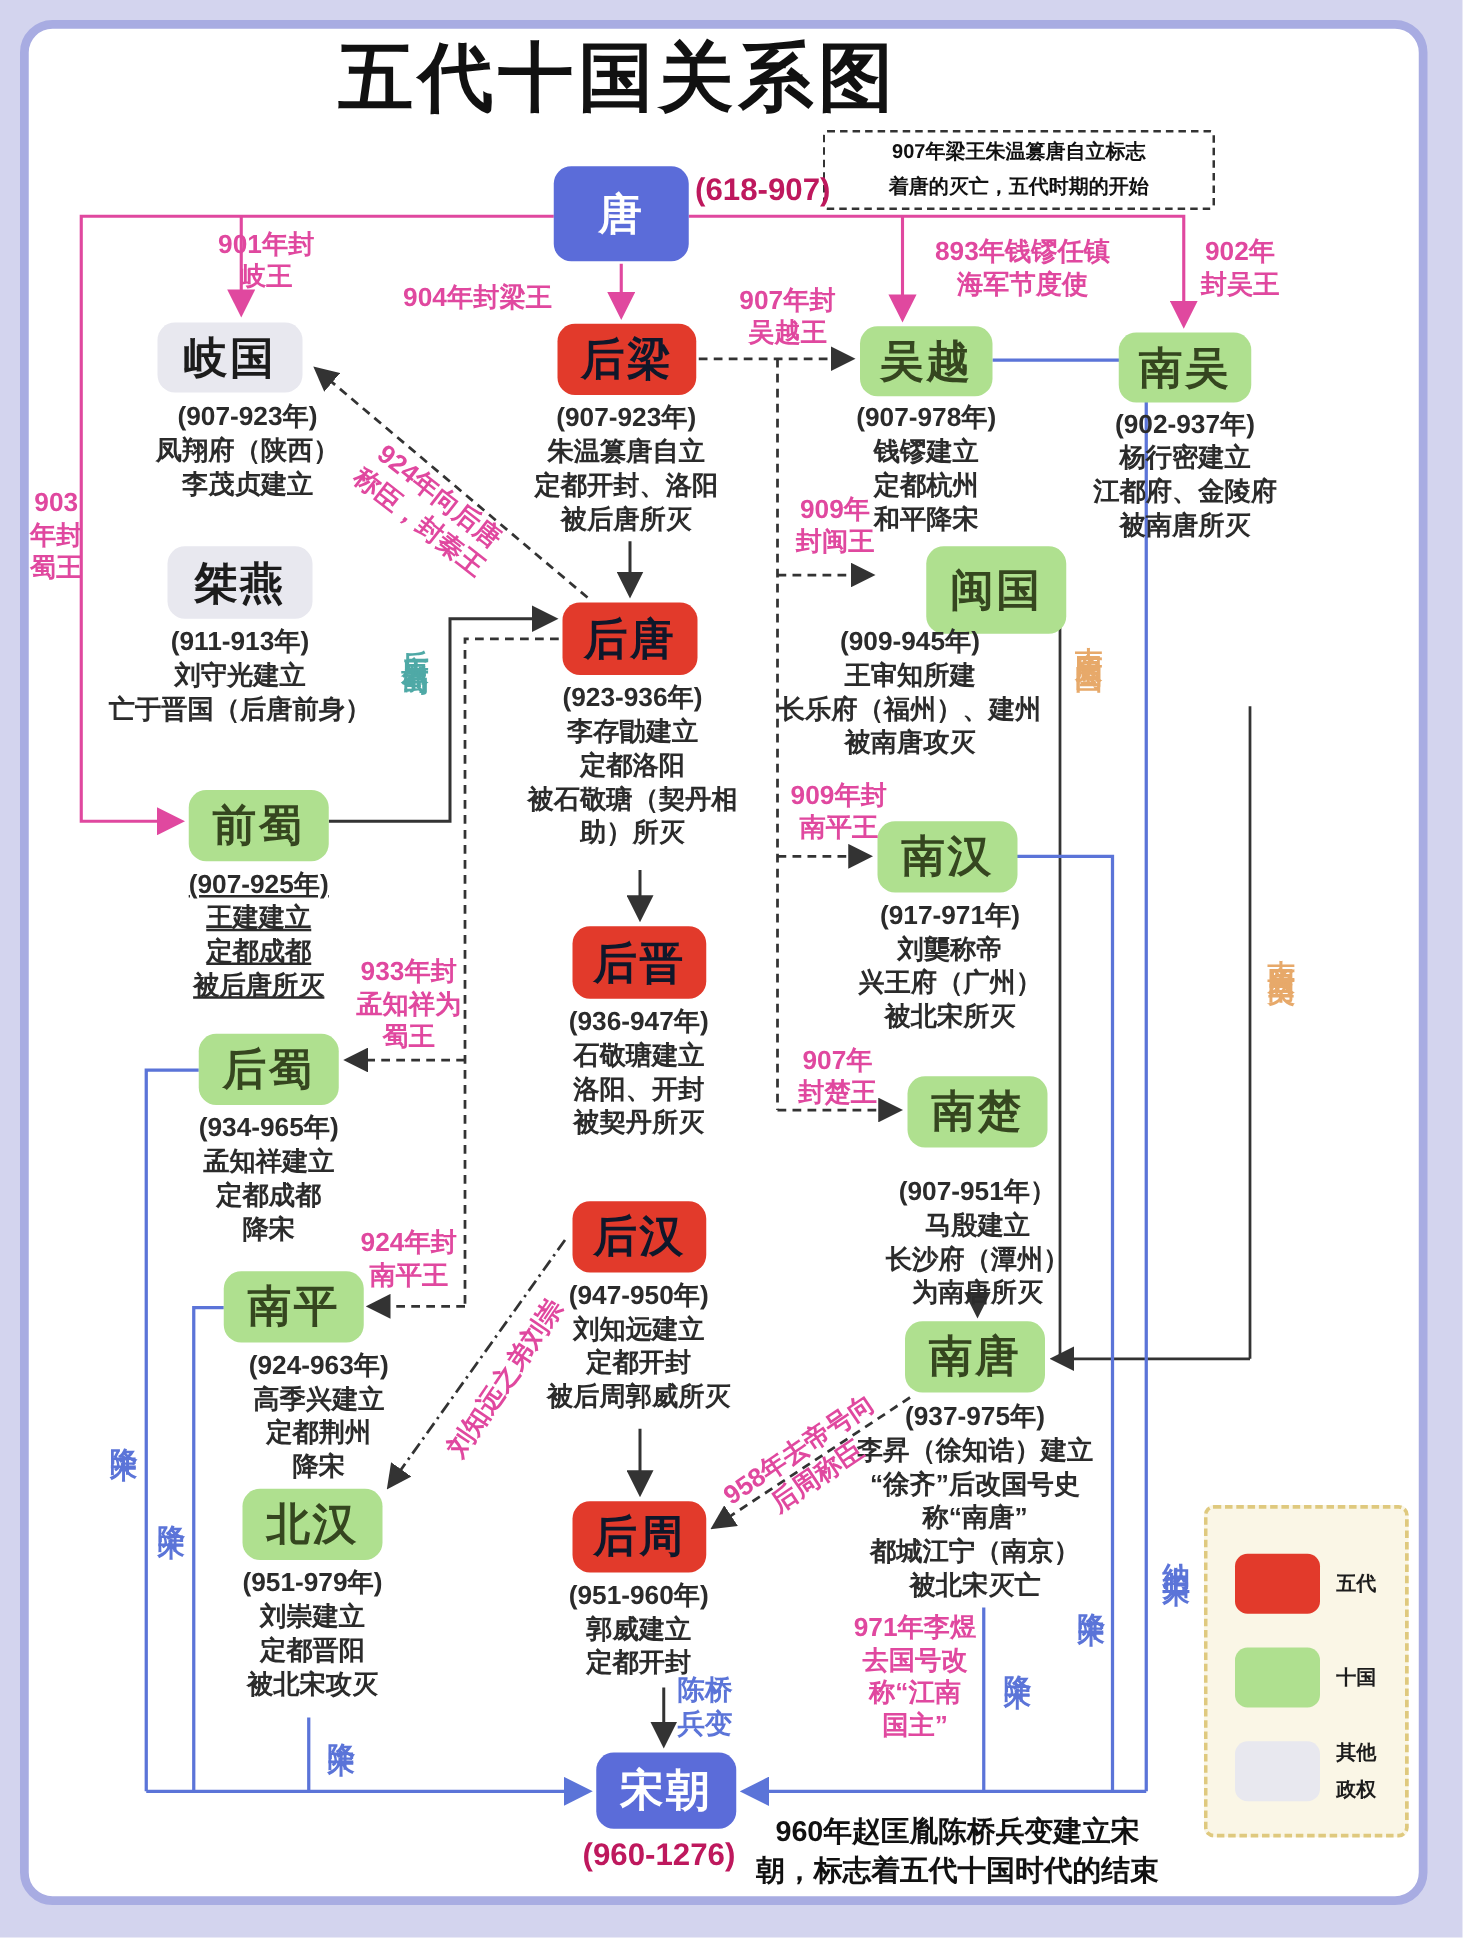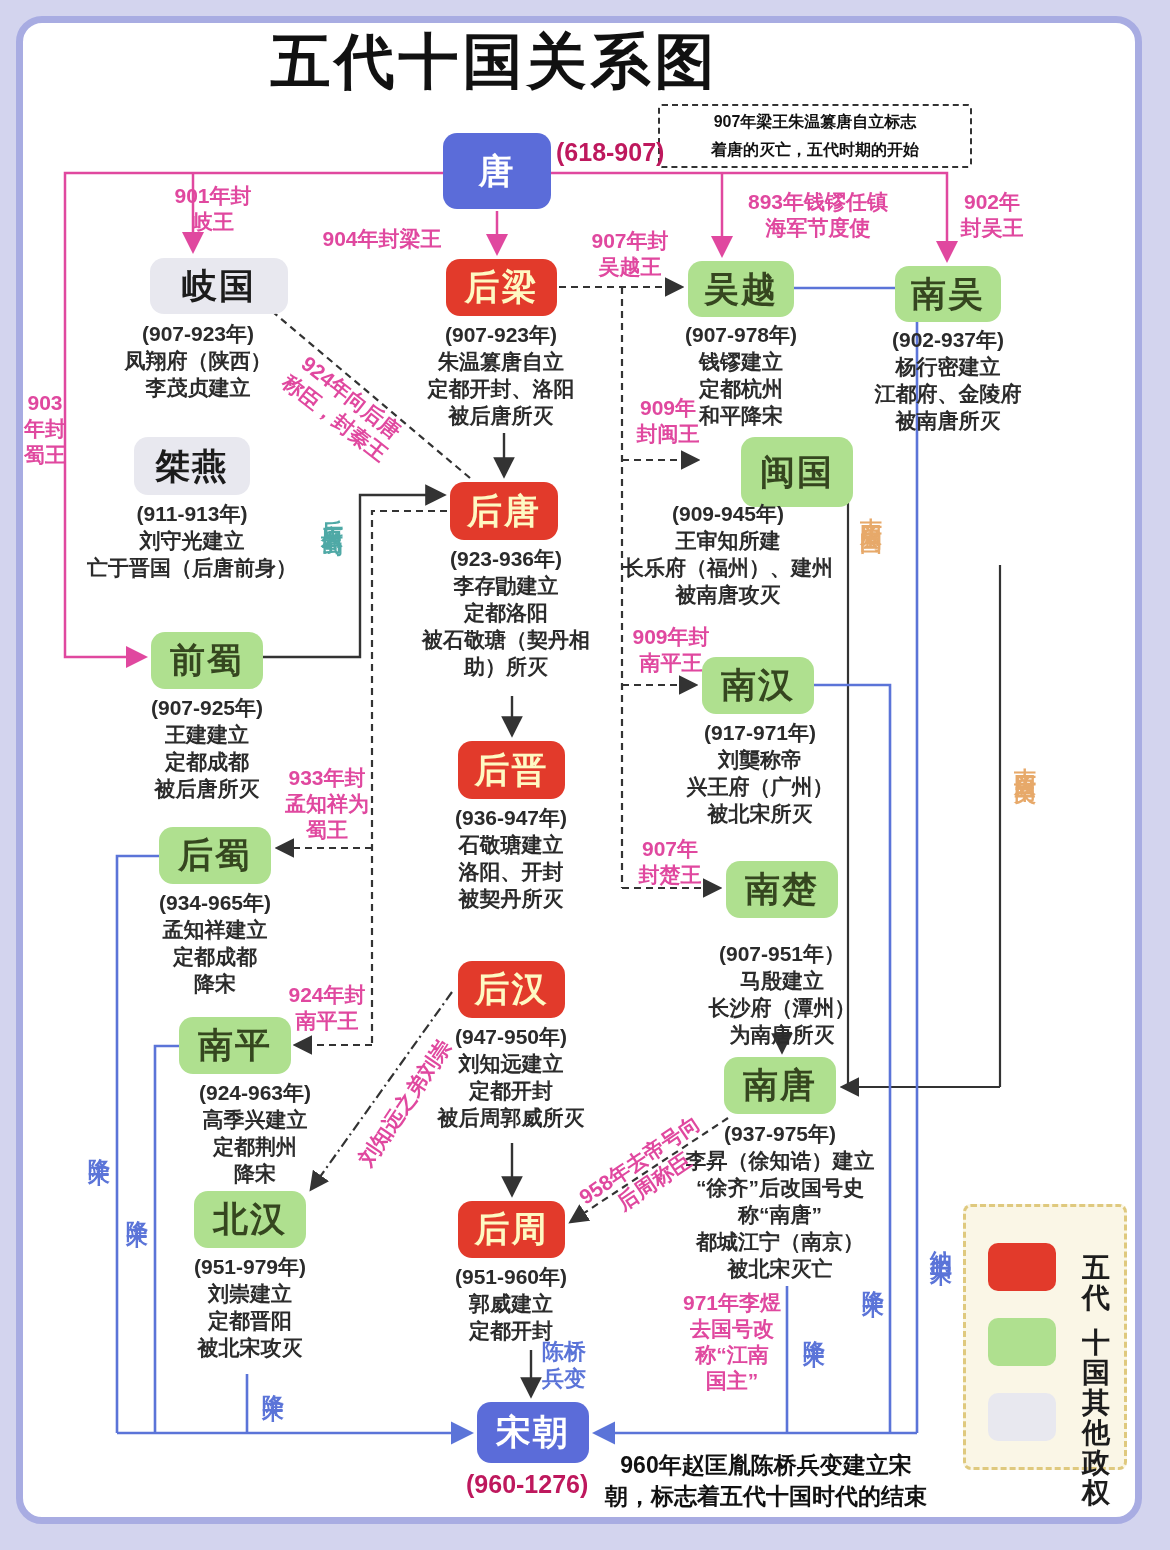--- a/index.html
+++ b/index.html
@@ -5,21 +5,21 @@
   html,body{margin:0;padding:0;}
   body{font-family:"Liberation Sans","DejaVu Sans",sans-serif;}
   #stage{position:relative;width:1170px;height:1550px;background:#d3d4ee;overflow:hidden;}
   #card{position:absolute;left:16px;top:16px;width:1112px;height:1494px;background:#ffffff;
         border:7px solid #a8ace2;border-radius:26px;}
   #lines{position:absolute;left:0;top:0;width:1170px;height:1550px;pointer-events:none;}
   .title{position:absolute;left:0;top:22px;width:989px;text-align:center;font-size:60px;
          font-weight:900;color:#111;letter-spacing:4px;}
   .nbox{position:absolute;display:flex;align-items:center;justify-content:center;
         border-radius:14px;font-size:35px;font-weight:800;letter-spacing:2px;box-sizing:border-box;}
-  .box-red{background:#e23a2b;color:#fef9c3;}
+  .box-red{background:#e23a2b;color:#0f172a;}
   .box-green{background:#afe08f;color:#35461f;}
   .box-blue{background:#5b6cd9;color:#ffffff;}
   .box-gray{background:#e8e8ef;color:#1c1c1c;}
   .details{position:absolute;text-align:center;font-size:21px;line-height:27px;font-weight:700;
            color:#2b2b2b;white-space:pre-line;}
   .datestr{position:absolute;font-size:25px;font-weight:700;color:#be185d;white-space:nowrap;}
   .plabel{position:absolute;text-align:center;font-size:21px;line-height:26px;font-weight:700;
           color:#e0489f;white-space:pre-line;}
   .blabel{position:absolute;text-align:center;font-size:22px;line-height:27px;font-weight:700;
           color:#5b74d8;white-space:pre-line;}
@@ -29,22 +29,22 @@
   .v-teal{color:#4fa9a6;}
   .v-orange{color:#e7a96a;}
   .note{position:absolute;border:2px dashed #333;border-radius:4px;background:#ffffff;
         font-size:16px;line-height:28px;font-weight:700;color:#111;text-align:center;
         white-space:pre-line;padding:2px 6px;}
   .bottomnote{position:absolute;font-size:23px;line-height:31px;font-weight:700;color:#111;
               white-space:pre-line;text-align:center;}
   .legend{position:absolute;left:963px;top:1204px;width:164px;height:266px;background:#faf6e6;
           border:3px dashed #dfc97e;border-radius:8px;box-sizing:border-box;}
   .swatch{position:absolute;left:22px;width:68px;height:48px;border-radius:10px;}
-  .leglabel{position:absolute;left:116px;font-size:28px;line-height:30px;font-weight:700;
-            color:#1c1c1c;white-space:pre-line;}
+  .leglabel{position:absolute;left:103px;font-size:16px;line-height:30px;font-weight:700;
+            color:#1c1c1c;white-space:pre-line;text-align:center;}
   .rot{transform-origin:center center;}
 </style>
 </head>
 <body>
 
 <div id="stage">
   <div id="card"></div>
 
   <svg id="lines" viewBox="0 0 1170 1550">
     <defs>
@@ -99,21 +99,21 @@
   </svg>
 
   <div class="title">五代十国关系图</div>
 
   <div class="note" style="left:658px;top:104px;width:298px;">907年梁王朱温篡唐自立标志
 着唐的灭亡，五代时期的开始</div>
 
   <div class="nbox box-blue" style="left:443px;top:133px;width:108px;height:76px;">唐</div>
   <div class="datestr" style="left:556px;top:138px;">(618-907)</div>
 
-  <div class="nbox box-gray" style="left:150px;top:258px;width:138px;height:56px;font-family:Liberation Serif, serif;">岐国</div>
+  <div class="nbox box-gray" style="left:126px;top:258px;width:116px;height:56px;font-family:Liberation Serif, serif;">岐国</div>
   <div class="details" style="left:78px;top:320px;width:240px;">(907-923年)
 凤翔府（陕西）
 李茂贞建立</div>
 
   <div class="nbox box-red" style="left:446px;top:259px;width:111px;height:57px;">后梁</div>
   <div class="details" style="left:381px;top:321px;width:240px;">(907-923年)
 朱温篡唐自立
 定都开封、洛阳
 被后唐所灭</div>
 
@@ -147,21 +147,21 @@
 被石敬瑭（契丹相
 助）所灭</div>
 
   <div class="nbox box-green" style="left:702px;top:657px;width:112px;height:57px;">南汉</div>
   <div class="details" style="left:640px;top:719px;width:240px;">(917-971年)
 刘龑称帝
 兴王府（广州）
 被北宋所灭</div>
 
   <div class="nbox box-green" style="left:151px;top:632px;width:112px;height:57px;">前蜀</div>
-  <div class="details" style="left:87px;top:694px;width:240px;">(907-925年)
+  <div class="details" style="left:87px;top:694px;width:240px;text-decoration:underline;">(907-925年)
 王建建立
 定都成都
 被后唐所灭</div>
 
   <div class="nbox box-red" style="left:458px;top:741px;width:107px;height:58px;">后晋</div>
   <div class="details" style="left:391px;top:804px;width:240px;">(936-947年)
 石敬瑭建立
 洛阳、开封
 被契丹所灭</div>
 

